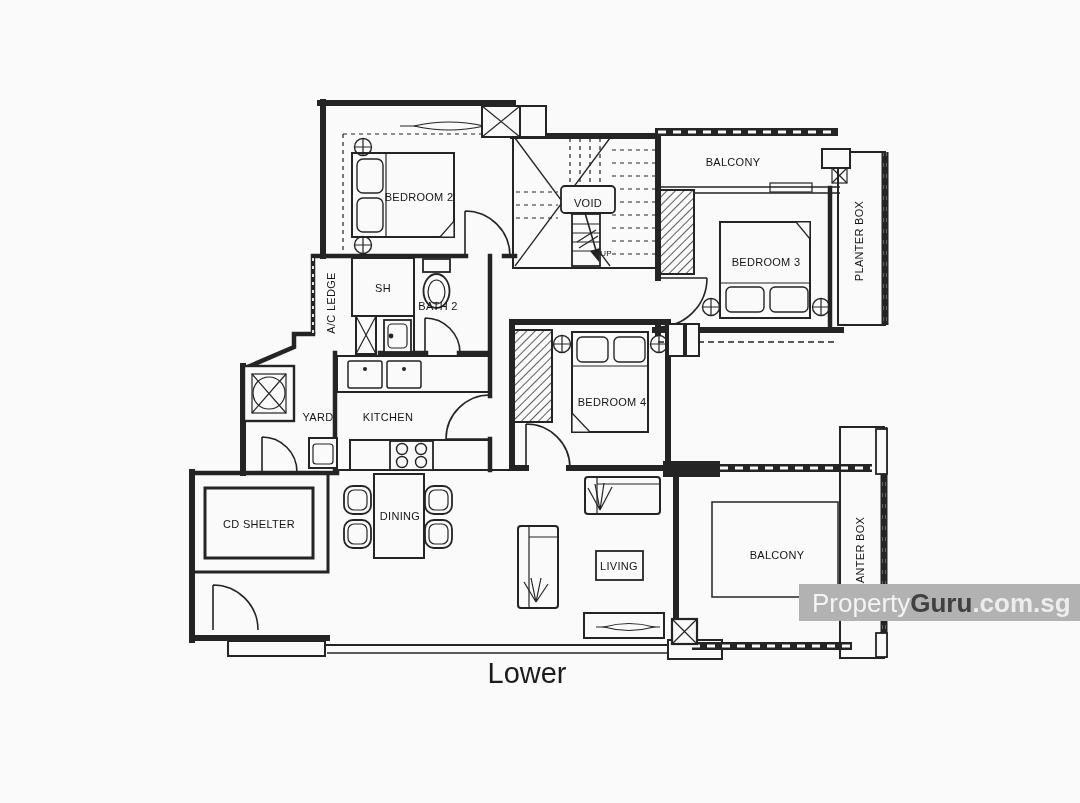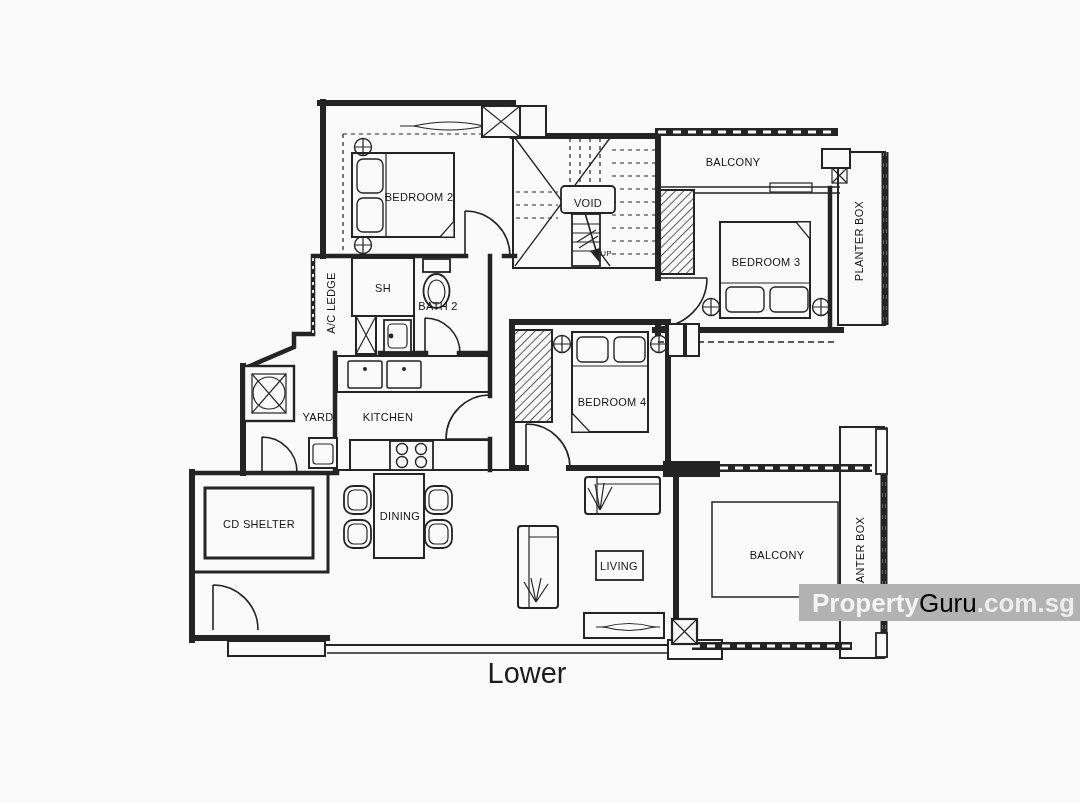--- a/index.html
+++ b/index.html
@@ -21,22 +21,22 @@
   .fix{stroke:#242424;stroke-width:1.8;fill:#fafafa}
   .fx2{stroke:#242424;stroke-width:2;fill:#fafafa}
   .fin{stroke:#242424;stroke-width:1.2;fill:none}
   .door{stroke:#242424;stroke-width:1.6;fill:none}
   .lbl{font-family:"Liberation Sans",sans-serif;font-size:11px;fill:#141414;text-anchor:middle;letter-spacing:.3px}
   .lblsm{font-family:"Liberation Sans",sans-serif;font-size:8px;fill:#141414;text-anchor:middle;letter-spacing:.2px}
   .floor{font-family:"Liberation Sans",sans-serif;font-size:29px;fill:#1c1c1c;text-anchor:middle}
   .watermark{position:absolute;left:799px;top:584px;width:281px;height:37px;background:#b2b2b2;
              display:flex;align-items:center;padding-left:13px;box-sizing:border-box;white-space:nowrap}
   .watermark span{font-size:26px;line-height:1}
-  .wm-light{color:#f4f4f4;font-weight:700}
-  .wm-bold{color:#000000;font-weight:400}
+  .wm-light{color:#f4f4f4;font-weight:400}
+  .wm-bold{color:#404040;font-weight:700}
   .wm-suffix{color:#ededed;font-weight:700}
 </style>
 </head>
 <body>
 
 <div class="canvas">
 <svg width="1080" height="803" viewBox="0 0 1080 803">
   <defs>
     <pattern id="hatch" width="6" height="6" patternUnits="userSpaceOnUse" patternTransform="rotate(45)">
       <rect width="6" height="6" fill="#fafafa"></rect>

